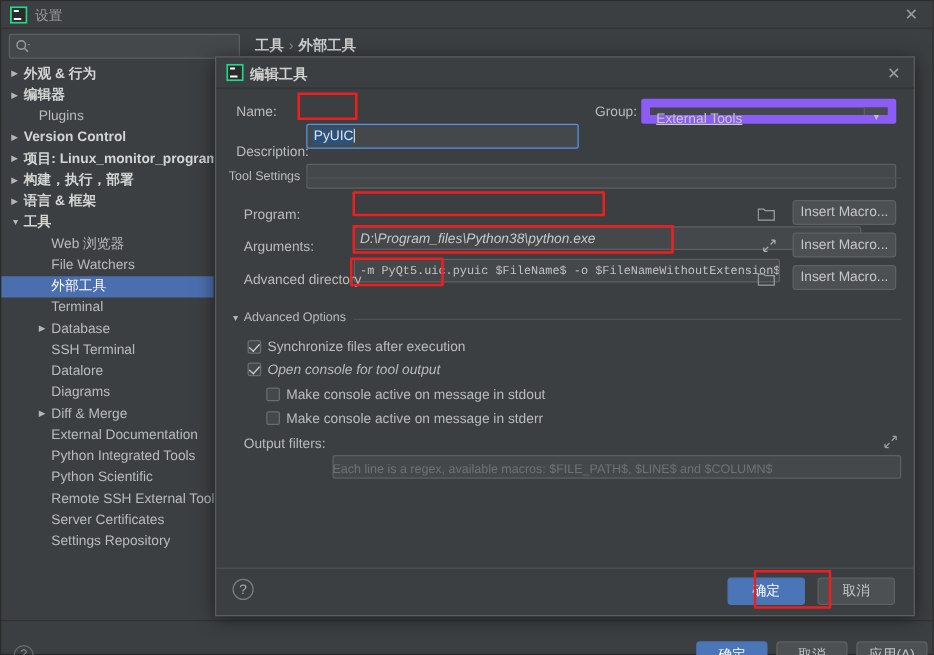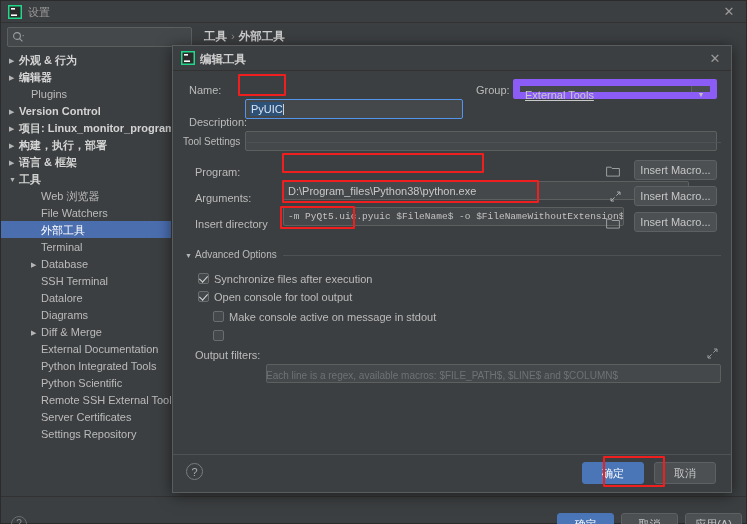--- a/index.html
+++ b/index.html
@@ -468,21 +468,21 @@
 
     <span class="fld-label" style="left:16px; top:70px;">Description:</span>
     <div class="txt" style="left:72px; top:65px; width:472px; height:20px;">
       <span></span>
     </div>
 
     <span class="section-title" style="left:10px; top:90px;">Tool Settings</span>
     <div class="section-rule" style="left:74px; top:96px; width:474px;"></div>
 
     <span class="fld-label" style="left:22px; top:120px;">Program:</span>
-    <div class="txt" style="left:110px; top:115px; width:406px; height:19px;">
+    <div class="txt" style="left:110px; top:115px; width:406px; height:19px;font-style:italic;">
       <span>D:\Program_files\Python38\python.exe</span>
     </div>
     <span class="browse-ico" style="left:433px; top:119px;">
       <svg width="14" height="12" viewBox="0 0 14 12">
         <path d="M0.6 2.2 h4.4 l1.1 1.3 h7.3 v7.6 h-12.8 z" fill="none" stroke="#9b9e9f" stroke-width="1"></path>
       </svg>
     </span>
     <div class="btn" style="left:461px; top:114px; width:83px; height:20px; line-height:18px;">Insert Macro...</div>
 
     <span class="fld-label" style="left:22px; top:146px;">Arguments:</span>
@@ -490,37 +490,37 @@
       <span>-m PyQt5.uic.pyuic  $FileName$ -o $FileNameWithoutExtension$.py</span>
     </div>
     <span class="expand-ico" style="left:437px; top:145px;">
       <svg width="11" height="11" viewBox="0 0 11 11">
         <path d="M10 1 L6.4 4.6 M10 1 L10 4 M10 1 L7 1" stroke="#a8abac" stroke-width="1" fill="none"></path>
         <path d="M1 10 L4.6 6.4 M1 10 L1 7 M1 10 L4 10" stroke="#a8abac" stroke-width="1" fill="none"></path>
       </svg>
     </span>
     <div class="btn" style="left:461px; top:140px; width:83px; height:20px; line-height:18px;">Insert Macro...</div>
 
-    <span class="fld-label" style="left:22px; top:172px;">Insert directory</span>
+    <span class="fld-label" style="left:22px; top:172px;">Advanced directory</span>
     <span class="browse-ico" style="left:433px; top:171px;">
       <svg width="14" height="12" viewBox="0 0 14 12">
         <path d="M0.6 2.2 h4.4 l1.1 1.3 h7.3 v7.6 h-12.8 z" fill="none" stroke="#9b9e9f" stroke-width="1"></path>
       </svg>
     </span>
     <div class="btn" style="left:461px; top:166px; width:83px; height:20px; line-height:18px;">Insert Macro...</div>
 
     <span class="tri" style="left:12px; top:206px;">▼</span>
     <span class="section-title" style="left:22px; top:203px;">Advanced Options</span>
     <div class="section-rule" style="left:110px; top:209px; width:438px;"></div>
 
     <div id="checkbox-list">
         <div class="chk-row" style="left: 25px; top: 226px;"><span class="chk on"></span><span class="chk-lbl">Synchronize files after execution</span></div>
-        <div class="chk-row" style="left: 25px; top: 244px;"><span class="chk on"></span><span class="chk-lbl">Open console for tool output</span></div>
+        <div class="chk-row" style="left: 25px; top: 244px; font-style: italic;"><span class="chk on"></span><span class="chk-lbl">Open console for tool output</span></div>
         <div class="chk-row" style="left: 40px; top: 264px;"><span class="chk"></span><span class="chk-lbl">Make console active on message in stdout</span></div>
-        <div class="chk-row" style="left: 40px; top: 283px;"><span class="chk"></span></div>
+        <div class="chk-row" style="left: 40px; top: 283px;"><span class="chk"></span><span class="chk-lbl">Make console active on message in stderr</span></div>
       </div>
 
     <span class="fld-label" style="left:22px; top:303px;">Output filters:</span>
     <div class="txt" style="left:93px; top:298px; width:455px; height:19px;">
       <span></span>
     </div>
     <span class="expand-ico" style="left:534px; top:302px;">
       <svg width="11" height="11" viewBox="0 0 11 11">
         <path d="M10 1 L6.4 4.6 M10 1 L10 4 M10 1 L7 1" stroke="#9a9d9e" stroke-width="1" fill="none"></path>
         <path d="M1 10 L4.6 6.4 M1 10 L1 7 M1 10 L4 10" stroke="#9a9d9e" stroke-width="1" fill="none"></path>

